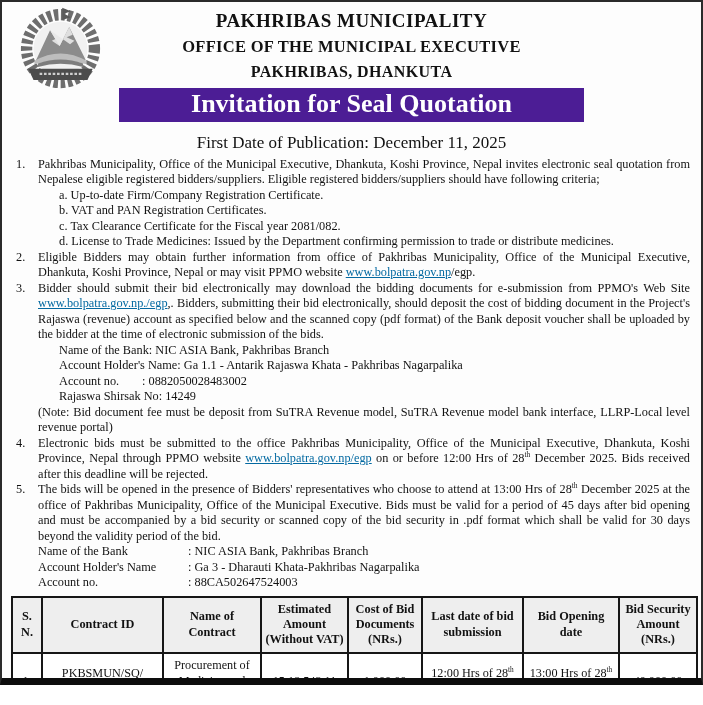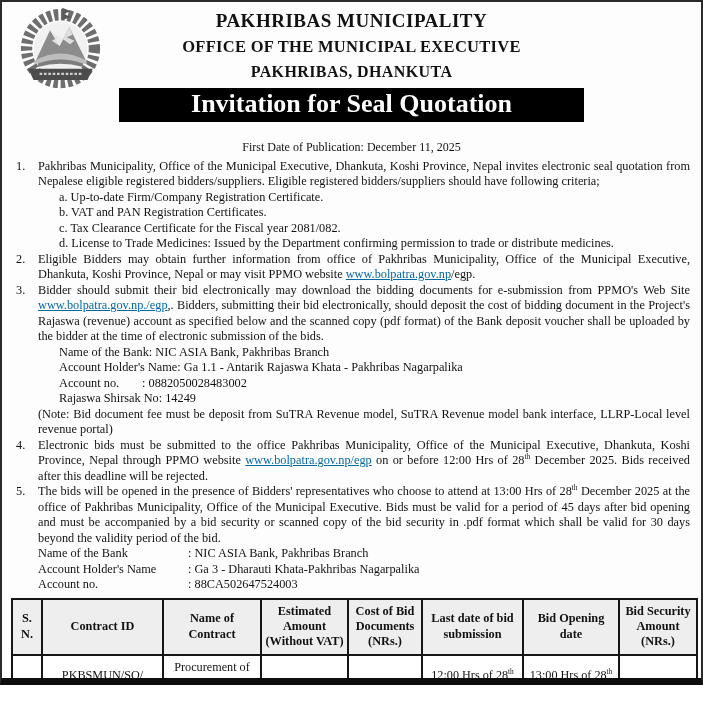--- a/index.html
+++ b/index.html
@@ -8,23 +8,23 @@
     background:#fdfdfd;color:#121212;
     border:2px solid #2b2b2b;border-bottom:7px solid #0d0d0d;
     font-family:"Liberation Serif", serif;overflow:hidden;
   }
   
   .hdr{position:relative;text-align:center;padding-top:8px;}
   .logo{position:absolute;left:15px;top:4px;width:87px;height:87px;}
   .org{font-size:19px;font-weight:bold;letter-spacing:.5px;}
   .office{font-size:16.5px;font-weight:bold;margin-top:5px;letter-spacing:.3px;}
   .loc{font-size:16px;font-weight:bold;margin-top:6px;letter-spacing:.4px;}
-  .banner{margin:7px auto 0;width:465px;background:#000000;color:#fff;
+  .banner{margin:7px auto 0;width:465px;background:#4c1d95;color:#fff;
     font-size:26px;font-weight:bold;padding:1px 0 3px;}
-  .pub{font-size:12px;margin-top:18px;}
+  .pub{font-size:17px;margin-top:11px;}
   
   .doc-body{padding:4px 11px 0 14px;font-size:12.3px;line-height:1.26;}
   .item{display:flex;}
   .item .num{flex:0 0 22px;}
   .item .txt{flex:1;text-align:justify;}
   .sub div{text-align:left;}
   .sub{margin-left:21px;}
   .bank{margin-left:21px;}
   .bank-row{display:flex;text-align:left;}
   .bank-row .bl{flex:0 0 auto;min-width:83px;}

